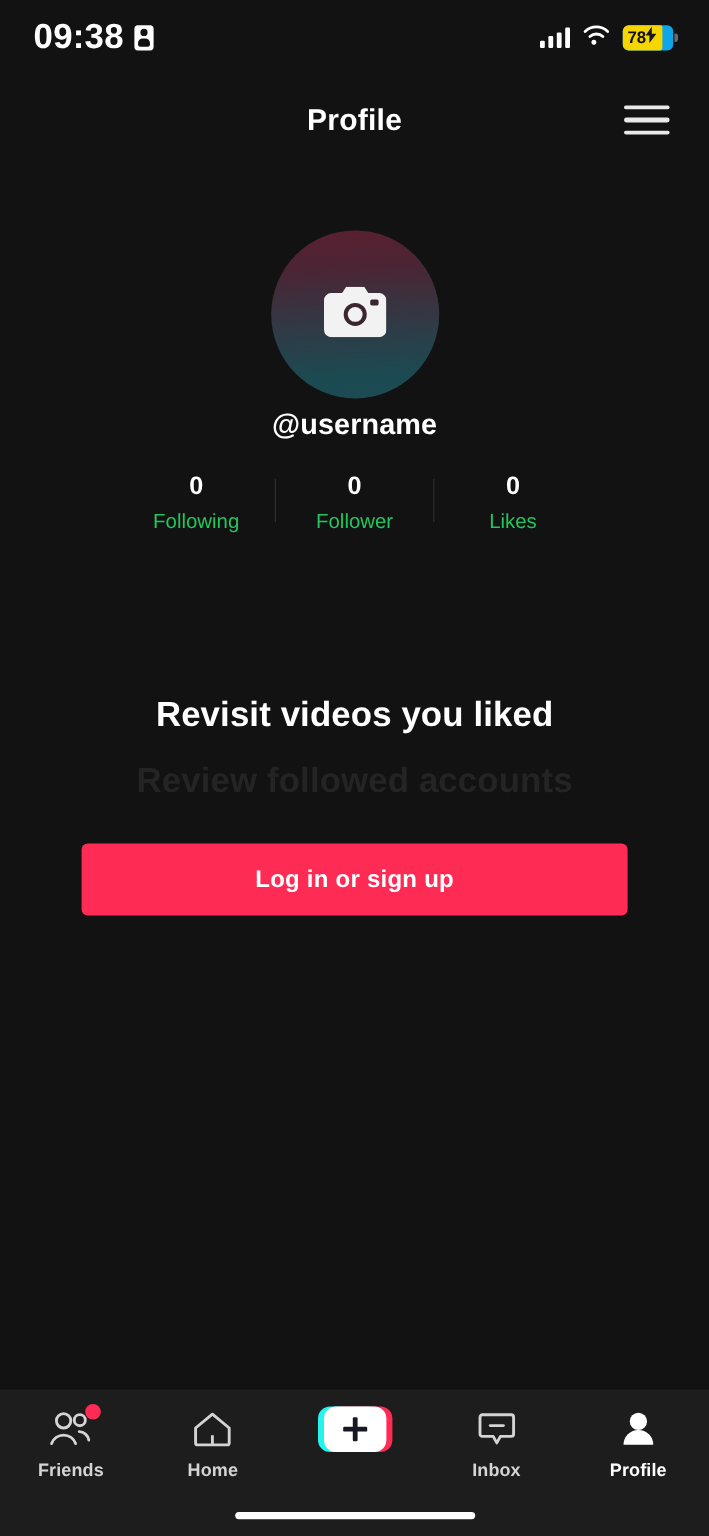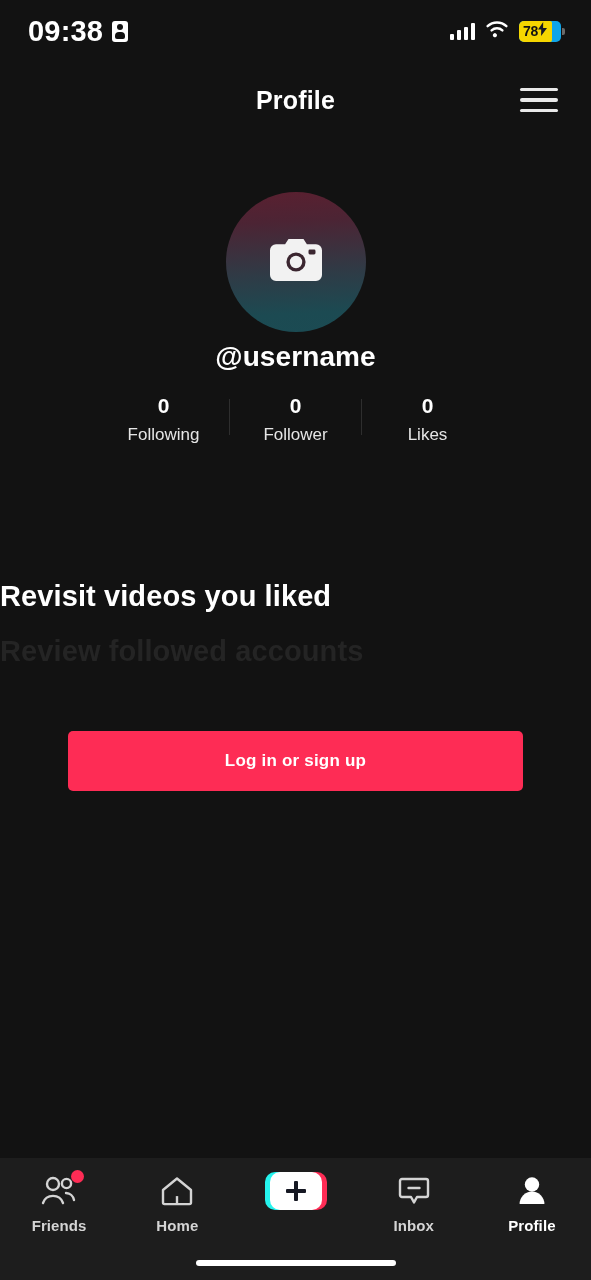--- a/index.html
+++ b/index.html
@@ -87,59 +87,58 @@
   }
   .avatar {
     width:140px; height:140px; border-radius:50%;
     background:linear-gradient(177deg,#5a2030 0%, #4c2434 22%, #2f3b46 58%, #1c4a52 85%, #1b4b53 100%);
     display:flex; align-items:center; justify-content:center;
   }
   .cam { width:52px; height:42px; }
 
   .username {
     position:absolute; top:341px; left:0; width:591px; text-align:center;
-    color:#ffffff; font-size:28px; font-weight:bold; letter-spacing:0.1px;
+    color:#ffffff; font-size:24px; font-weight:bold; letter-spacing:0.1px;
   }
 
   .stats {
     position:absolute; top:393px; left:0; width:591px;
     display:flex; align-items:flex-start; justify-content:center;
   }
   .stat { width:131px; text-align:center; }
   .stat-num {
     display:block; color:#ffffff; font-size:21px; font-weight:bold; line-height:1.25;
   }
   .stat-label {
-    display:block; color:#e5e5e5; font-size:17px; line-height:1.5; margin-top:3px;
+    display:block; color:#22c55e; font-size:17px; line-height:1.5; margin-top:3px;
   }
   .stat-div {
     width:1px; height:36px; background:#2e2e2e; margin-top:6px;
   }
 
   
   .promo {
-    position:absolute; top:580px; left:0; width:591px; text-align:left;
+    position:absolute; top:580px; left:0; width:591px; text-align:center;
   }
   .promo-main {
     color:#ffffff; font-size:29px; font-weight:bold; line-height:1.15;
     letter-spacing:0.1px;
   }
   .promo-sub {
     color:#242424; font-size:29px; font-weight:bold; line-height:1.15;
     letter-spacing:0.1px; margin-top:22px;
   }
 
   .login-btn {
     position:absolute; top:703px; left:68px;
     width:455px; height:60px; border:none; border-radius:5px;
     background:#FE2C55; color:#ffffff;
     font-family:"Liberation Sans", sans-serif;
-    font-size:17px; font-weight:bold; letter-spacing:0.2px;
+    font-size:20px; font-weight:bold; letter-spacing:0.2px;
     cursor:pointer;
-    margin-top:28px;
   }
 
   
   .navbar {
     position:absolute; left:0; bottom:0; width:591px; height:122px;
     background:#1d1d1d; display:flex; align-items:flex-start;
     padding-top:14px;
   }
   .nav-item {
     flex:1; display:flex; flex-direction:column; align-items:center;

